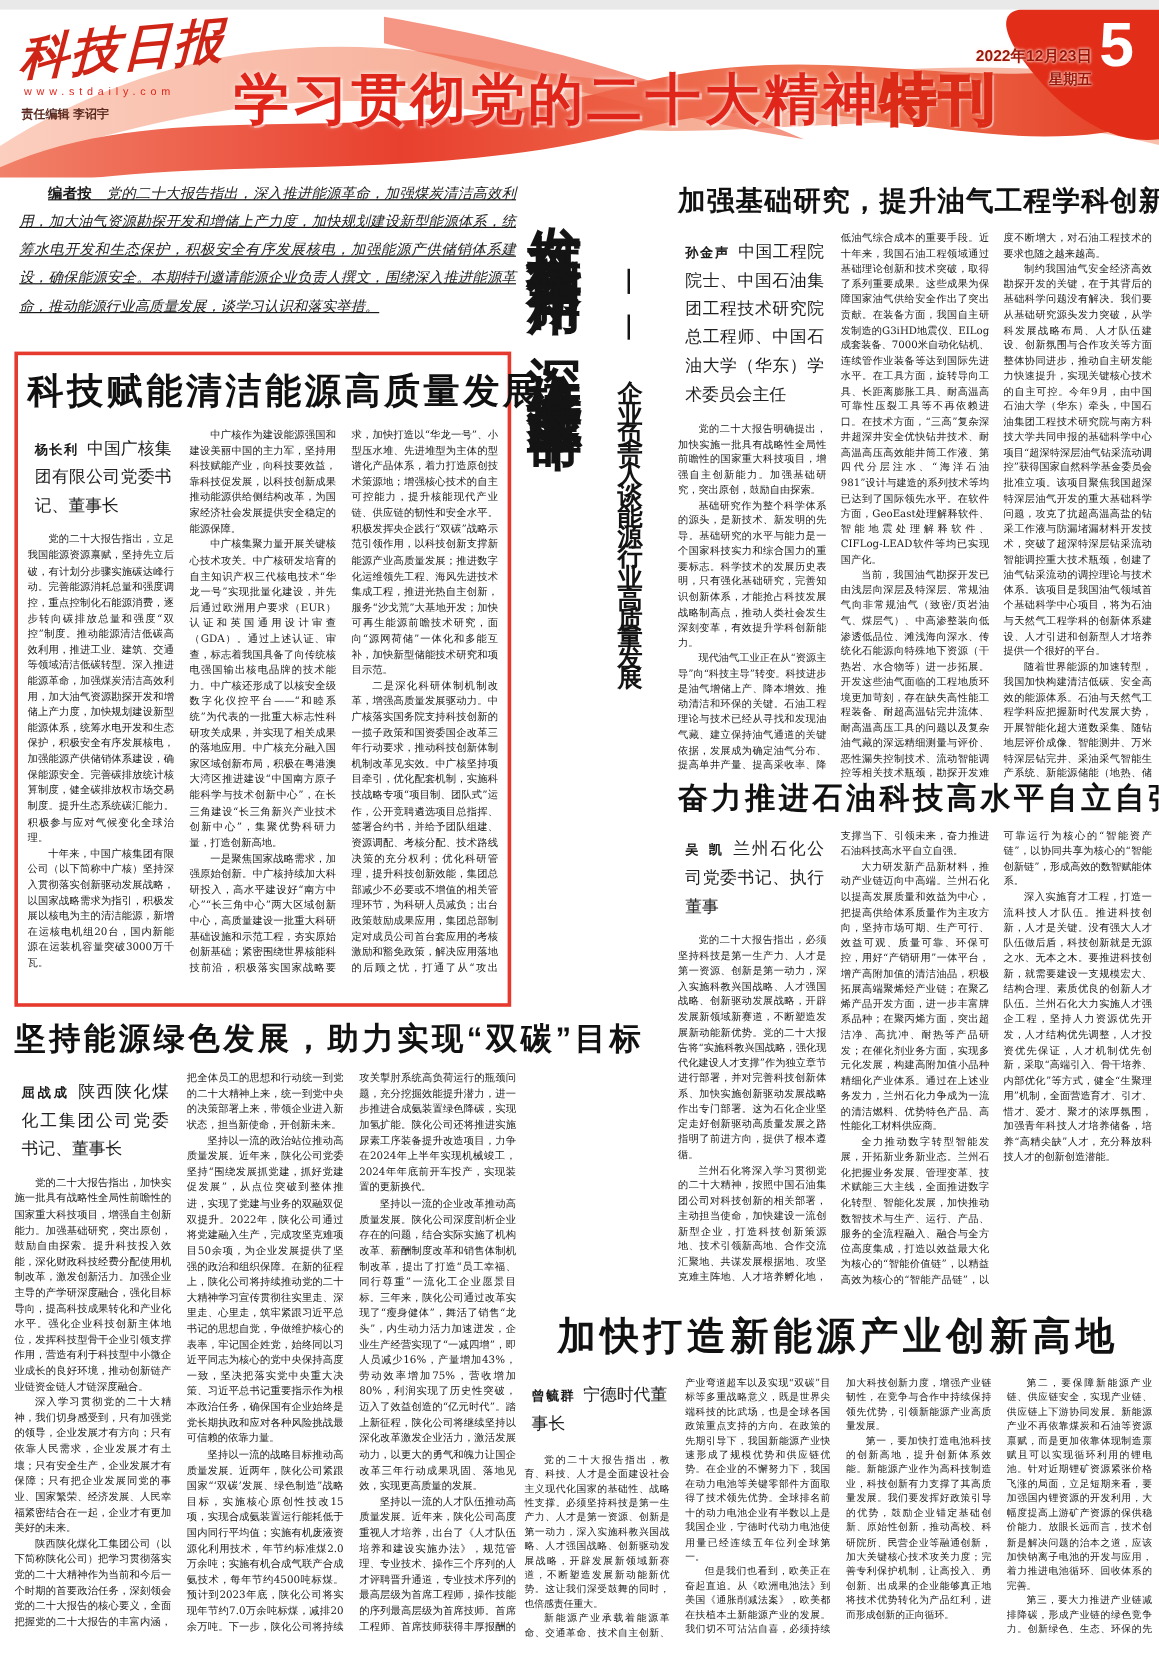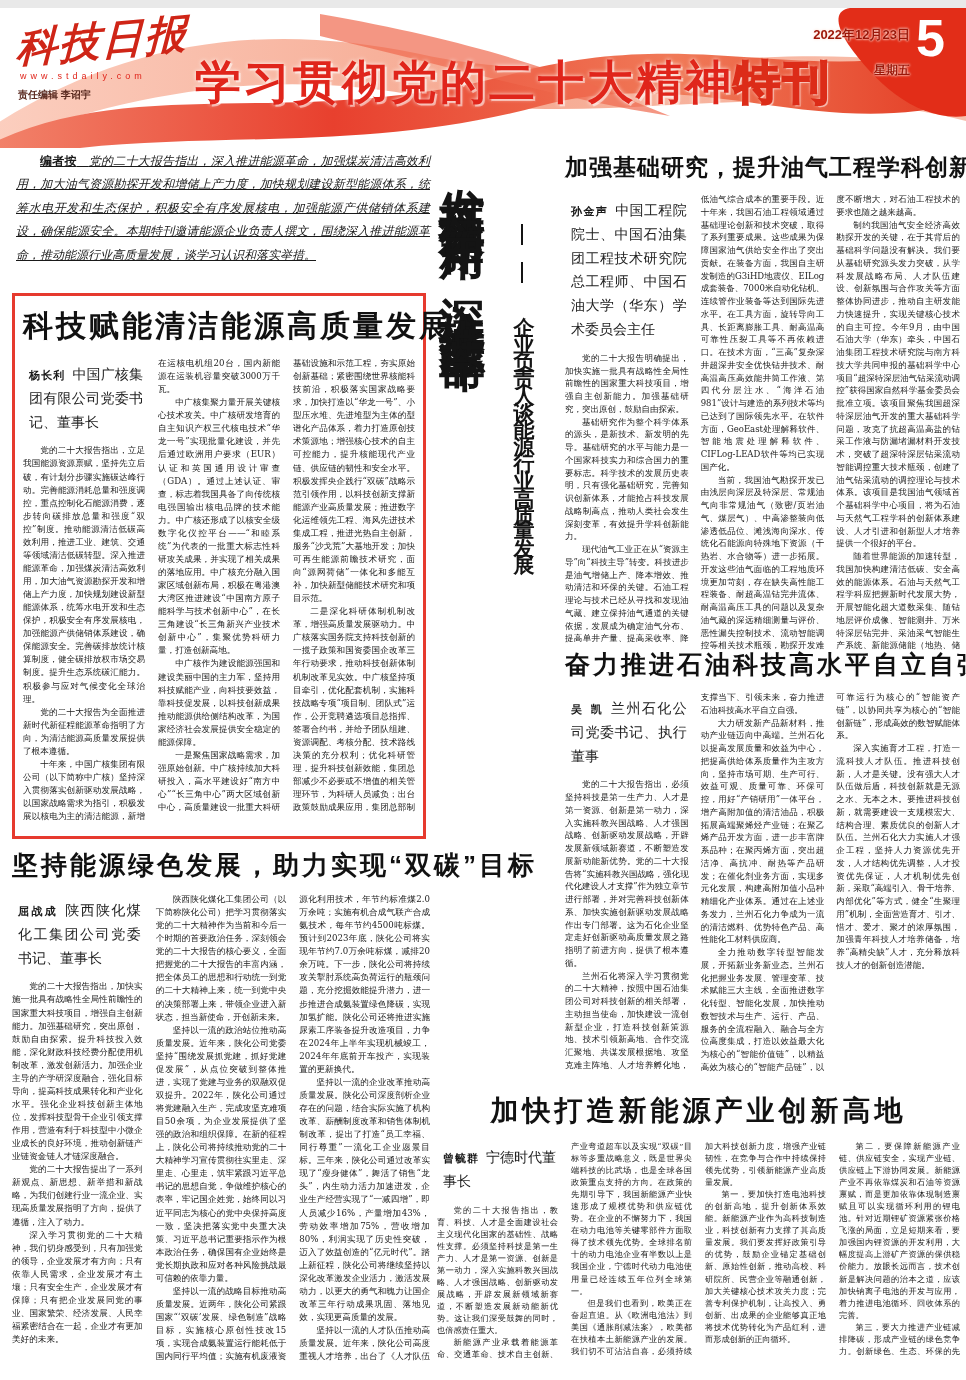--- a/index.html
+++ b/index.html
@@ -17,22 +17,22 @@
   .logo-editor{font-family:"Liberation Sans",sans-serif;font-size:10px;color:#5a2a20;
         margin-top:7px;margin-left:2px;font-weight:bold;}
   .banner-title{left:195px;top:52px;width:600px;text-align:center;
         font-family:"Liberation Sans",sans-serif;font-weight:900;font-size:46px;
         color:#e0251b;letter-spacing:3px;white-space:nowrap;
         text-shadow:0 0 4px rgba(255,255,255,.85),2px 2px 0 rgba(255,255,255,.5);}
   .banner-title .tk{color:#f3836d;-webkit-text-stroke:2px #dc2c18;}
   .dateblock{left:790px;top:26px;width:120px;text-align:right;
         font-family:"Liberation Sans",sans-serif;font-weight:bold;color:#9c1608;
         text-shadow:0 0 3px #ffd9cc,0 0 2px #ffffff;}
-  .date-l1{font-size:13px;}
-  .date-l2{font-size:12px;margin-top:18px;}
+  .date-l1{font-size:13px;margin-top:12px;}
+  .date-l2{font-size:12px;margin-top:2px;}
   .pagenum{left:916px;top:12px;font-family:"Liberation Sans",sans-serif;font-weight:900;
         font-size:52px;color:#fff;line-height:1;}
   
   .ednote{left:16px;top:150px;width:414px;font-style:italic;font-size:12px;line-height:1.95;
         text-align:justify;text-decoration:underline;}
   .ednote p{margin:0;text-indent:2em;}
   .ed-label{font-weight:bold;font-style:normal;}
   
   .art-title{font-family:"Liberation Sans",sans-serif;font-weight:900;color:#111;
         text-align:center;letter-spacing:3px;white-space:nowrap;}
@@ -60,21 +60,21 @@
   
   .art3{left:565px;top:150px;width:395px;}
   .art3 .art-title{font-size:23px;margin:2px 0 10px;letter-spacing:1px;}
   .art3 .cols{column-count:3;column-gap:12px;height:462px;font-size:8.5px;line-height:1.5;}
   
   .art4{left:565px;top:646px;width:395px;}
   .art4 .art-title{font-size:25px;margin:2px 0 10px;}
   .art4 .cols{column-count:3;column-gap:12px;height:392px;font-size:8.5px;line-height:1.5;}
   
   .art5{left:437px;top:1090px;width:523px;}
-  .art5 .art-title{font-size:28px;margin:2px 0 10px;letter-spacing:4px;}
+  .art5 .art-title{font-size:32px;margin:2px 0 10px;letter-spacing:4px;}
   .art5 .cols{column-count:4;column-gap:13px;height:222px;font-size:8.2px;line-height:1.47;}
 </style>
 </head>
 <body>
 
 <div class="abs topbar"></div>
 <svg class="abs ribbon" viewBox="0 0 966 140" preserveAspectRatio="none">
   <defs>
     <linearGradient id="g1" x1="0" y1="0" x2="1" y2="0">
       <stop offset="0" stop-color="#f2836b"></stop>
@@ -112,39 +112,37 @@
 </div>
 
 <div class="abs box1">
   <div class="art-title">科技赋能清洁能源高质量发展</div>
   <div class="cols">
     <div class="byline">
       <span class="byline-name">杨长利</span><span class="byline-title">中国广核集团有限公司党委书记、董事长</span>
     </div>
     <div>
         <p class="para">党的二十大报告指出，立足我国能源资源禀赋，坚持先立后破，有计划分步骤实施碳达峰行动。完善能源消耗总量和强度调控，重点控制化石能源消费，逐步转向碳排放总量和强度“双控”制度。推动能源清洁低碳高效利用，推进工业、建筑、交通等领域清洁低碳转型。深入推进能源革命，加强煤炭清洁高效利用，加大油气资源勘探开发和增储上产力度，加快规划建设新型能源体系，统筹水电开发和生态保护，积极安全有序发展核电，加强能源产供储销体系建设，确保能源安全。完善碳排放统计核算制度，健全碳排放权市场交易制度。提升生态系统碳汇能力。积极参与应对气候变化全球治理。</p>
-        <p class="para">党的二十大报告为全面推进新时代新征程能源革命指明了方向，为清洁能源高质量发展提供了根本遵循。</p>
         <p class="para">十年来，中国广核集团有限公司（以下简称中广核）坚持深入贯彻落实创新驱动发展战略，以国家战略需求为指引，积极发展以核电为主的清洁能源，新增在运核电机组20台，国内新能源在运装机容量突破3000万千瓦。</p>
+        <p class="para">中广核作为建设能源强国和建设美丽中国的主力军，坚持用科技赋能产业，向科技要效益，靠科技促发展，以科技创新成果推动能源供给侧结构改革，为国家经济社会发展提供安全稳定的能源保障。</p>
         <p class="para">中广核集聚力量开展关键核心技术攻关。中广核研发培育的自主知识产权三代核电技术“华龙一号”实现批量化建设，并先后通过欧洲用户要求（EUR）认证和英国通用设计审查（GDA）。通过上述认证、审查，标志着我国具备了向传统核电强国输出核电品牌的技术能力。中广核还形成了以核安全级数字化仪控平台——“和睦系统”为代表的一批重大标志性科研攻关成果，并实现了相关成果的落地应用。中广核充分融入国家区域创新布局，积极在粤港澳大湾区推进建设“中国南方原子能科学与技术创新中心”，在长三角建设“长三角新兴产业技术创新中心”，集聚优势科研力量，打造创新高地。</p>
-        <p class="para">中广核作为建设能源强国和建设美丽中国的主力军，坚持用科技赋能产业，向科技要效益，靠科技促发展，以科技创新成果推动能源供给侧结构改革，为国家经济社会发展提供安全稳定的能源保障。</p>
         <p class="para">一是聚焦国家战略需求，加强原始创新。中广核持续加大科研投入，高水平建设好“南方中心”“长三角中心”两大区域创新中心，高质量建设一批重大科研基础设施和示范工程，夯实原始创新基础；紧密围绕世界核能科技前沿，积极落实国家战略要求，加快打造以“华龙一号”、小型压水堆、先进堆型为主体的型谱化产品体系，着力打造原创技术策源地；增强核心技术的自主可控能力，提升核能现代产业链、供应链的韧性和安全水平。积极发挥央企践行“双碳”战略示范引领作用，以科技创新支撑新能源产业高质量发展；推进数字化运维领先工程、海风先进技术集成工程，推进光热自主创新，服务“沙戈荒”大基地开发；加快可再生能源前瞻技术研究，面向“源网荷储”一体化和多能互补，加快新型储能技术研究和项目示范。</p>
         <p class="para">二是深化科研体制机制改革，增强高质量发展驱动力。中广核落实国务院支持科技创新的一揽子政策和国资委国企改革三年行动要求，推动科技创新体制机制改革见实效。中广核坚持项目牵引，优化配套机制，实施科技战略专项“项目制、团队式”运作，公开竞聘遴选项目总指挥、签署合约书，并给予团队组建、资源调配、考核分配、技术路线决策的充分权利；优化科研管理，提升科技创新效能，集团总部减少不必要或不增值的相关管理环节，为科研人员减负；出台政策鼓励成果应用，集团总部制定对成员公司首台套应用的考核激励和豁免政策，解决应用落地的后顾之忧，打通了从“攻出来”到“用起来”的通道，对产业链企业形成了激励带动作用，体现了央企的责任担当。</p>
       </div>
   </div>
 </div>
 
 <div class="abs art2">
   <div class="art-title">坚持能源绿色发展，助力实现“双碳”目标</div>
   <div class="cols">
     <div class="byline">
       <span class="byline-name">屈战成</span><span class="byline-title">陕西陕化煤化工集团公司党委书记、董事长</span>
     </div>
     <div>
         <p class="para">党的二十大报告指出，加快实施一批具有战略性全局性前瞻性的国家重大科技项目，增强自主创新能力。加强基础研究，突出原创，鼓励自由探索。提升科技投入效能，深化财政科技经费分配使用机制改革，激发创新活力。加强企业主导的产学研深度融合，强化目标导向，提高科技成果转化和产业化水平。强化企业科技创新主体地位，发挥科技型骨干企业引领支撑作用，营造有利于科技型中小微企业成长的良好环境，推动创新链产业链资金链人才链深度融合。</p>
-        <p class="para">党的二十大报告提出了一系列新观点、新思想、新举措和新战略，为我们创建行业一流企业、实现高质量发展指明了方向，提供了遵循，注入了动力。</p>
         <p class="para">深入学习贯彻党的二十大精神，我们切身感受到，只有加强党的领导，企业发展才有方向；只有依靠人民需求，企业发展才有土壤；只有安全生产，企业发展才有保障；只有把企业发展同党的事业、国家繁荣、经济发展、人民幸福紧密结合在一起，企业才有更加美好的未来。</p>
         <p class="para">陕西陕化煤化工集团公司（以下简称陕化公司）把学习贯彻落实党的二十大精神作为当前和今后一个时期的首要政治任务，深刻领会党的二十大报告的核心要义，全面把握党的二十大报告的丰富内涵，把全体员工的思想和行动统一到党的二十大精神上来，统一到党中央的决策部署上来，带领企业进入新状态，担当新使命，开创新未来。</p>
         <p class="para">坚持以一流的政治站位推动高质量发展。近年来，陕化公司党委坚持“围绕发展抓党建，抓好党建促发展”，从点位突破到整体推进，实现了党建与业务的双融双促双提升。2022年，陕化公司通过将党建融入生产，完成攻坚克难项目50余项，为企业发展提供了坚强的政治和组织保障。在新的征程上，陕化公司将持续推动党的二十大精神学习宣传贯彻往实里走、深里走、心里走，筑牢紧跟习近平总书记的思想自觉，争做维护核心的表率，牢记国企姓党，始终同以习近平同志为核心的党中央保持高度一致，坚决把落实党中央重大决策、习近平总书记重要指示作为根本政治任务，确保国有企业始终是党长期执政和应对各种风险挑战最可信赖的依靠力量。</p>
         <p class="para">坚持以一流的战略目标推动高质量发展。近两年，陕化公司紧跟国家“‘双碳’发展、绿色制造”战略目标，实施核心原创性技改15项，实现合成氨装置运行能耗低于国内同行平均值；实施有机废液资源化利用技术，年节约标准煤2.0万余吨；实施有机合成气联产合成氨技术，每年节约4500吨标煤。预计到2023年底，陕化公司将实现年节约7.0万余吨标煤，减排20余万吨。下一步，陕化公司将持续攻关掣肘系统高负荷运行的瓶颈问题，充分挖掘效能提升潜力，进一步推进合成氨装置绿色降碳，实现加氢扩能。陕化公司还将推进实施尿素工序装备提升改造项目，力争在2024年上半年实现机械竣工，2024年年底前开车投产，实现装置的更新换代。</p>
         <p class="para">坚持以一流的企业改革推动高质量发展。陕化公司深度剖析企业存在的问题，结合实际实施了机构改革、薪酬制度改革和销售体制机制改革，提出了打造“员工幸福、同行尊重”一流化工企业愿景目标。三年来，陕化公司通过改革实现了“瘦身健体”，舞活了销售“龙头”，内生动力活力加速迸发，企业生产经营实现了“一减四增”，即人员减少16%，产量增加43%，劳动效率增加75%，营收增加80%，利润实现了历史性突破，迈入了效益创造的“亿元时代”。踏上新征程，陕化公司将继续坚持以深化改革激发企业活力，激活发展动力，以更大的勇气和魄力让国企改革三年行动成果巩固、落地见效，实现更高质量的发展。</p>
         <p class="para">坚持以一流的人才队伍推动高质量发展。近年来，陕化公司高度重视人才培养，出台了《人才队伍培养和建设实施办法》，规范管理、专业技术、操作三个序列的人才评聘晋升通道，专业技术序列的最高层级为首席工程师，操作技能的序列最高层级为首席技师。首席工程师、首席技师获得丰厚报酬的同时，实现了个人价值，体现了多劳者多得、技高者薪高的原则。陕化公司持续推动培训学习全员覆盖，强化员工知识积累，引导员工刻苦钻研，提高业务，树立正确的个人发展观。在新征程上，陕化公司将紧紧抓住人才这个最具根本性和关键性的资源，突出“高精尖缺”导向，建立健全企业发现人才、培育人才、凝聚人才的机制，推动“人力资源”向“人才资源”转变，以“人才红利”促进管理创新、技术创新，持续增强风险管理和稳健经营的内生动力。</p>
       </div>
   </div>
 </div>
 

